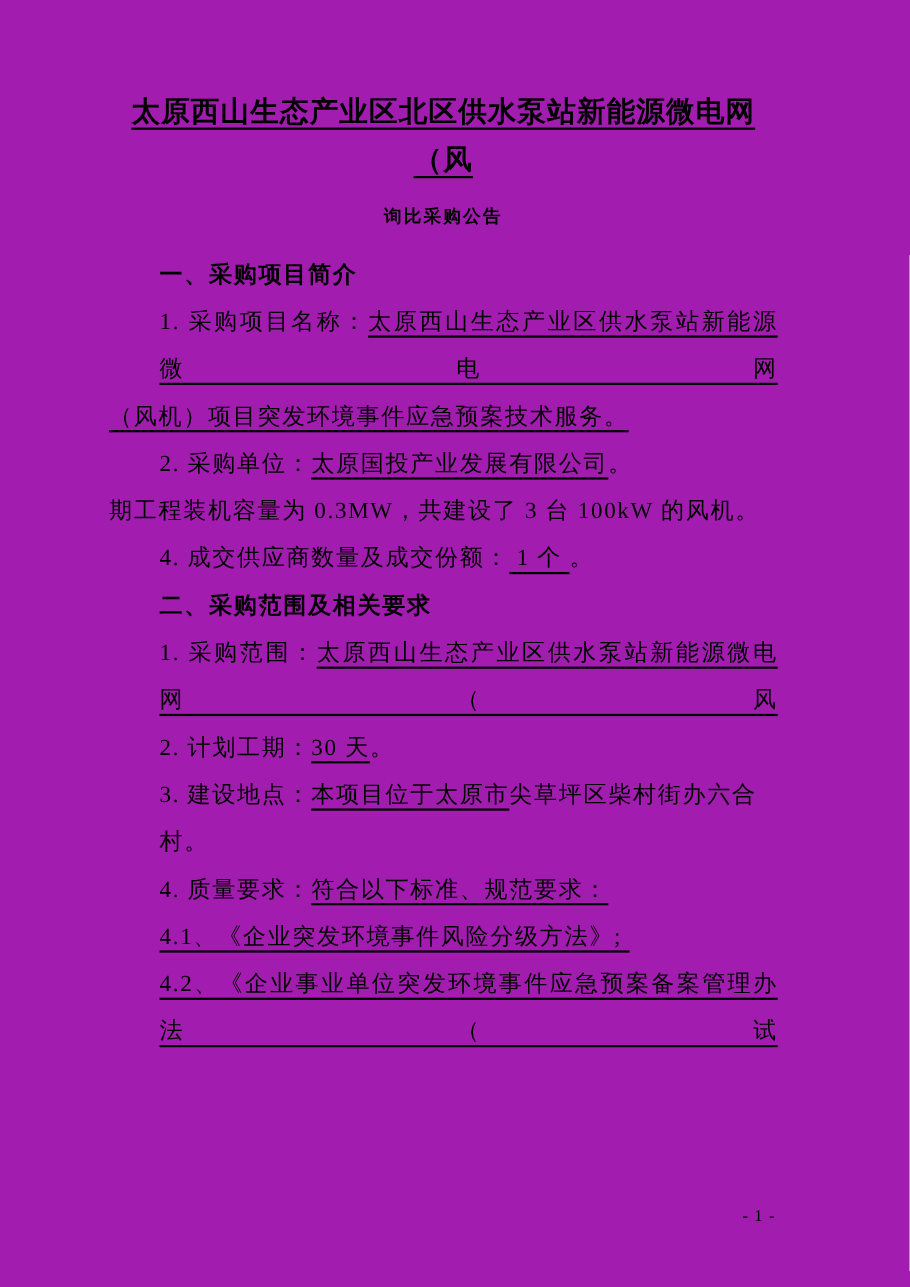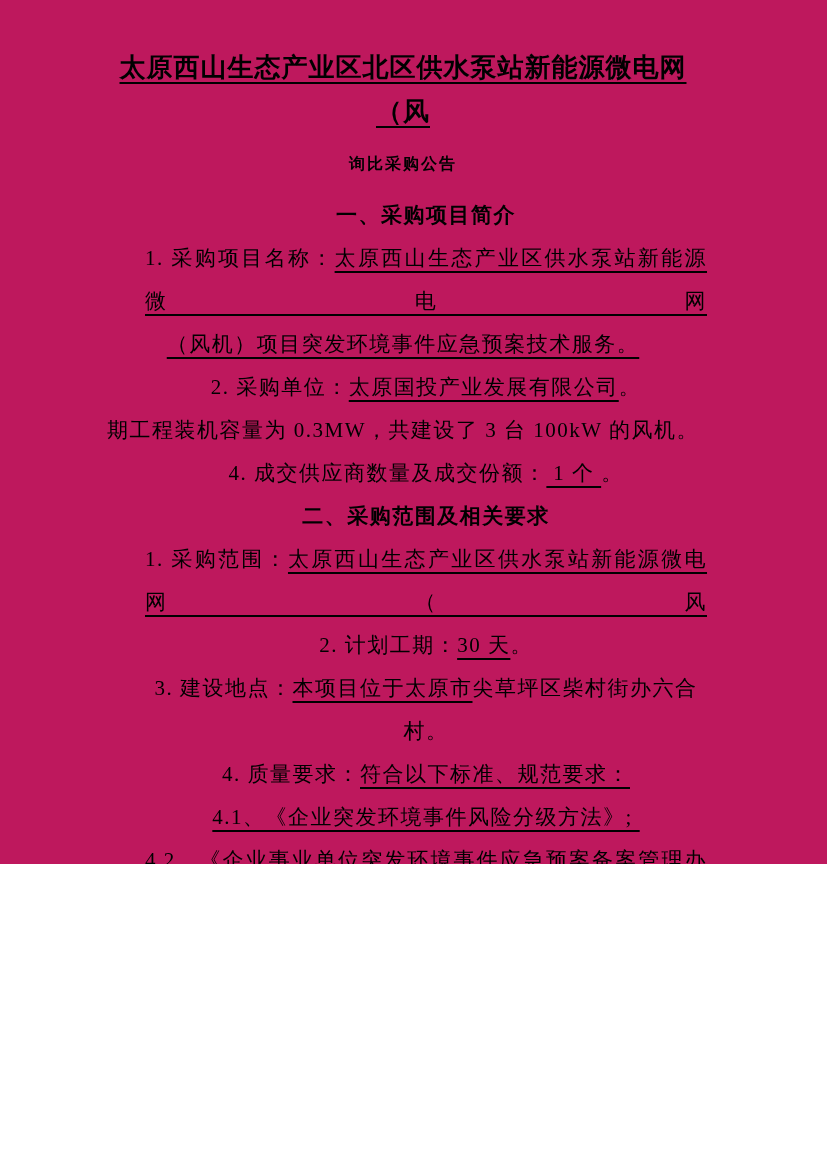--- a/index.html
+++ b/index.html
@@ -3,27 +3,27 @@
 <meta charset="utf-8">
 <style>
   html, body {
     margin: 0;
     padding: 0;
     background: #ffffff;
   }
   .page {
     position: relative;
     width: 827px;
-    height: 864px;
-    background: #be185d;
+    height: 1170px;
+    background: #a21caf;
     color: #000000;
     font-family: "Liberation Serif", "DejaVu Serif", serif;
     overflow: hidden;
     box-sizing: border-box;
-    padding-top: 46px;
+    padding-top: 80px;
   }
   .content {
     margin-left: 99px;
     width: 608px;
   }
   
   .title-line {
     font-size: 26px;
     font-weight: 700;
     line-height: 44px;
@@ -44,21 +44,21 @@
     margin-top: 8px;
   }
   
   .body-block {
     margin-top: 8px;
   }
   .line {
     font-size: 21px;
     line-height: 43px;
     letter-spacing: 1.5px;
-    text-align: center;
+    text-align: left;
     white-space: nowrap;
   }
   .line span { white-space: pre-wrap; }
   .line.fill {
     white-space: normal;
     text-align: justify;
     text-align-last: justify;
   }
   .line.indent { padding-left: 46px; }
   .line.bold { font-weight: 700; }

